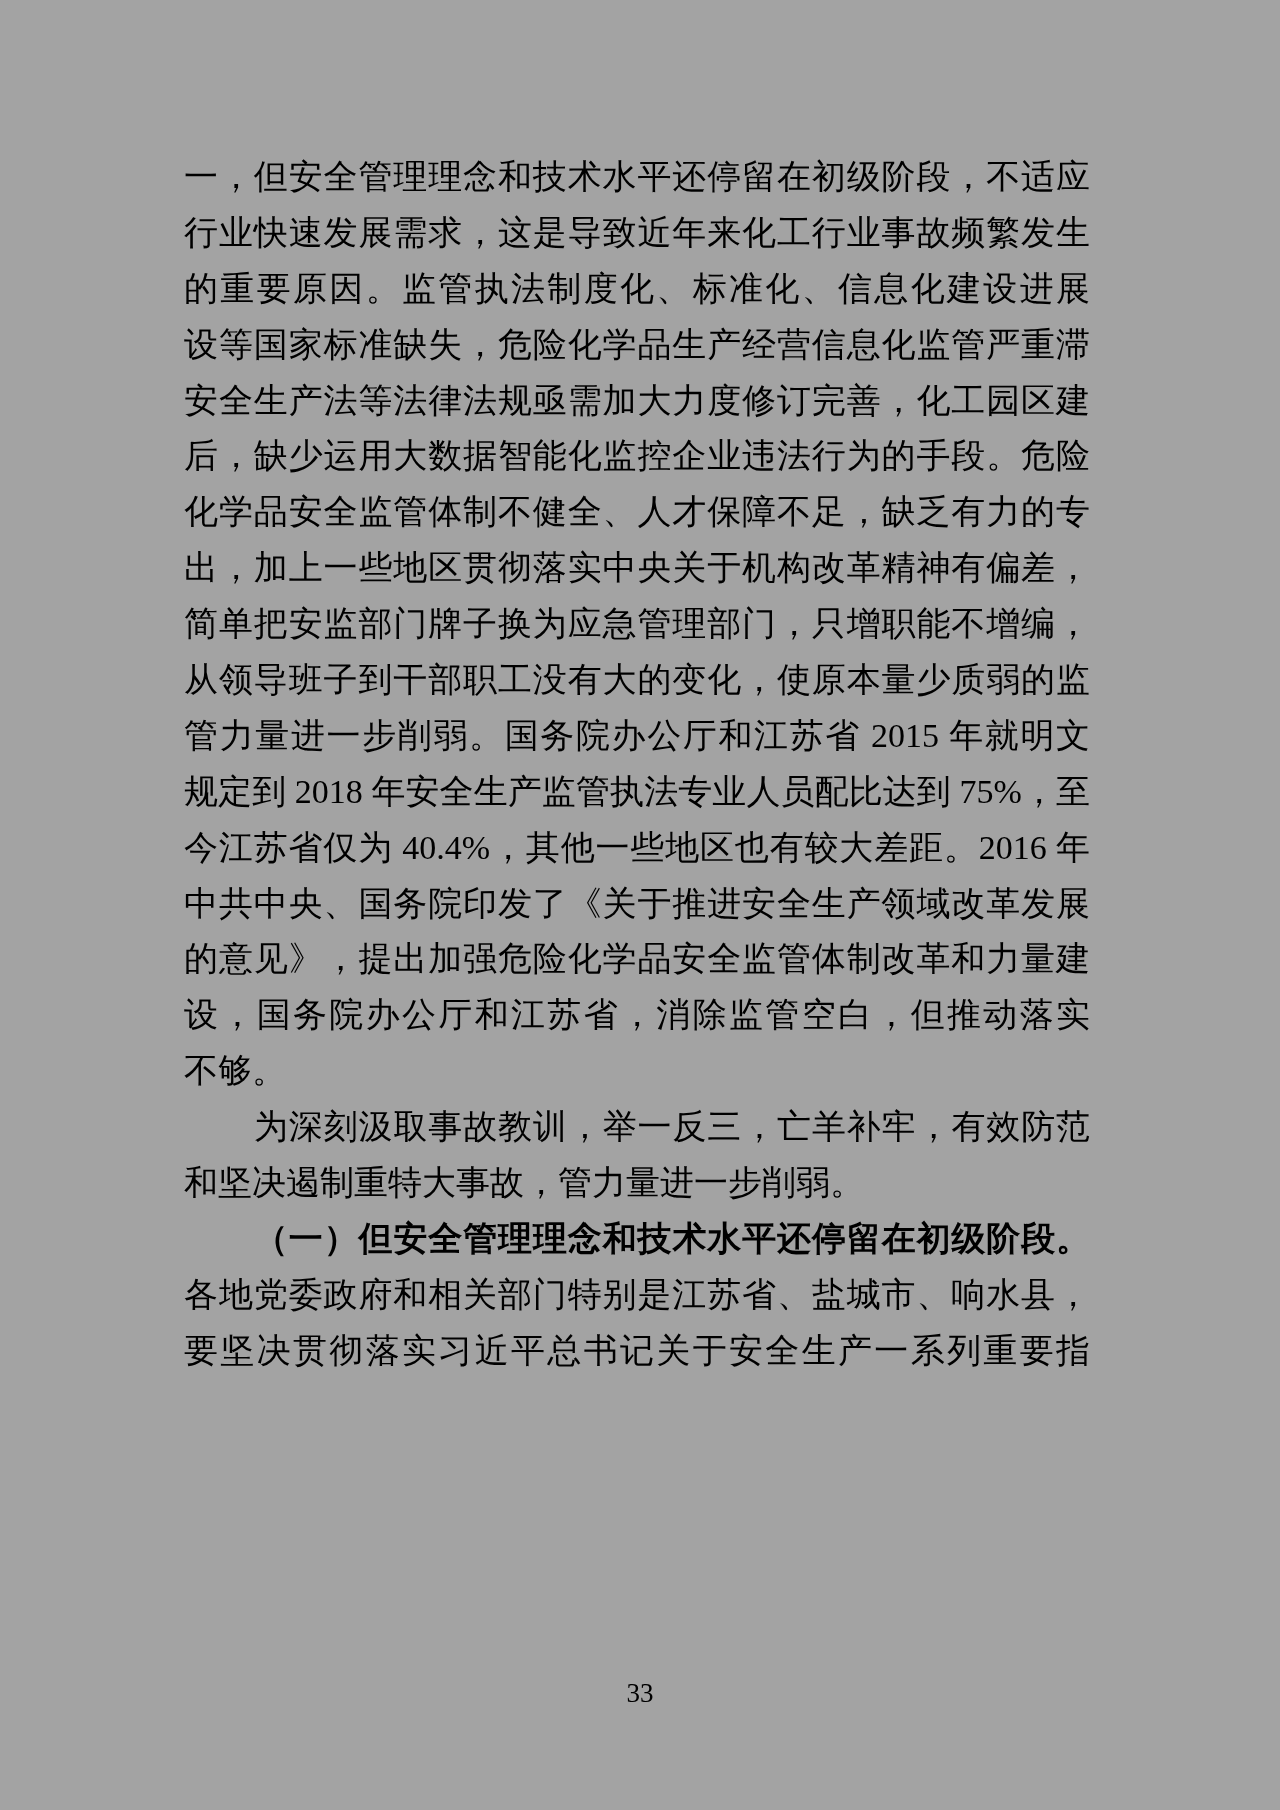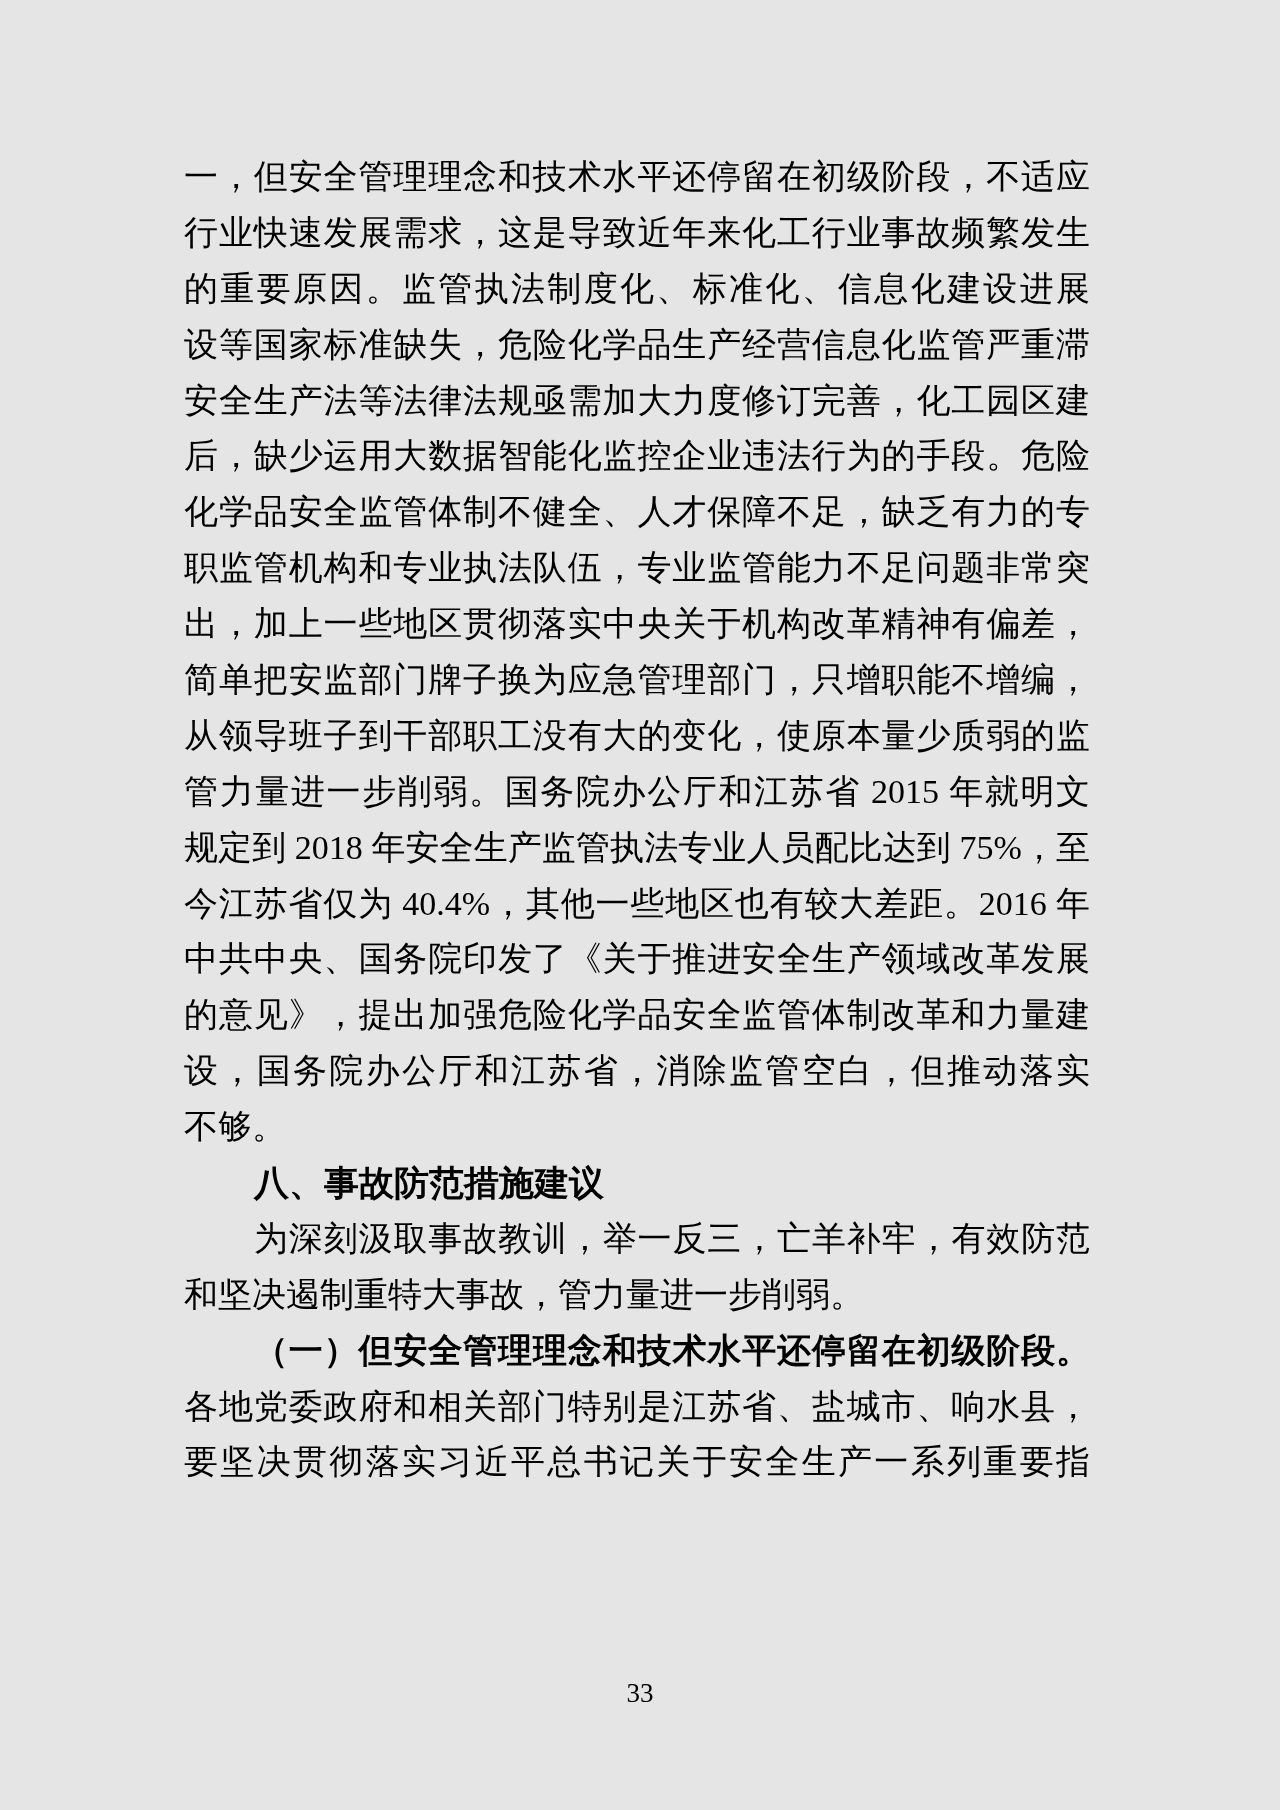--- a/index.html
+++ b/index.html
@@ -4,21 +4,21 @@
 <style>
   html, body {
     margin: 0;
     padding: 0;
     background: #ffffff;
   }
   .page {
     position: relative;
     width: 1280px;
     height: 1810px;
-    background: #e5e5e5;
+    background: #a3a3a3;
     color: #000000;
     font-family: "Liberation Serif", "DejaVu Serif", serif;
     overflow: hidden;
   }
   .text-block {
     position: absolute;
     left: 184px;
     top: 149px;
     width: 906px;
     font-size: 34px;
@@ -62,32 +62,30 @@
 
 <div class="page">
   <div class="text-block">
     <div class="line">一，但安全管理理念和技术水平还停留在初级阶段，不适应</div>
     <div class="line">行业快速发展需求，这是导致近年来化工行业事故频繁发生</div>
     <div class="line">的重要原因。监管执法制度化、标准化、信息化建设进展慢，</div>
     <div class="line">设等国家标准缺失，危险化学品生产经营信息化监管严重滞</div>
     <div class="line">安全生产法等法律法规亟需加大力度修订完善，化工园区建</div>
     <div class="line">后，缺少运用大数据智能化监控企业违法行为的手段。危险</div>
     <div class="line">化学品安全监管体制不健全、人才保障不足，缺乏有力的专</div>
-    <div class="line">职监管机构和专业执法队伍，专业监管能力不足问题非常突</div>
     <div class="line">出，加上一些地区贯彻落实中央关于机构改革精神有偏差，</div>
     <div class="line">简单把安监部门牌子换为应急管理部门，只增职能不增编，</div>
     <div class="line">从领导班子到干部职工没有大的变化，使原本量少质弱的监</div>
     <div class="line">管力量进一步削弱。国务院办公厅和江苏省 2015 年就明文</div>
     <div class="line">规定到 2018 年安全生产监管执法专业人员配比达到 75%，至</div>
     <div class="line">今江苏省仅为 40.4%，其他一些地区也有较大差距。2016 年</div>
     <div class="line">中共中央、国务院印发了《关于推进安全生产领域改革发展</div>
     <div class="line">的意见》，提出加强危险化学品安全监管体制改革和力量建</div>
     <div class="line">设，国务院办公厅和江苏省，消除监管空白，但推动落实</div>
     <div class="line left">不够。</div>
-    <div class="line left indent heading">八、事故防范措施建议</div>
     <div class="line indent">为深刻汲取事故教训，举一反三，亡羊补牢，有效防范</div>
     <div class="line left">和坚决遏制重特大事故，管力量进一步削弱。</div>
     <div class="line indent bold">（一）但安全管理理念和技术水平还停留在初级阶段。</div>
     <div class="line">各地党委政府和相关部门特别是江苏省、盐城市、响水县，</div>
     <div class="line">要坚决贯彻落实习近平总书记关于安全生产一系列重要指</div>
   </div>
   <div class="page-number">33</div>
 </div>
 
 </body></html>

